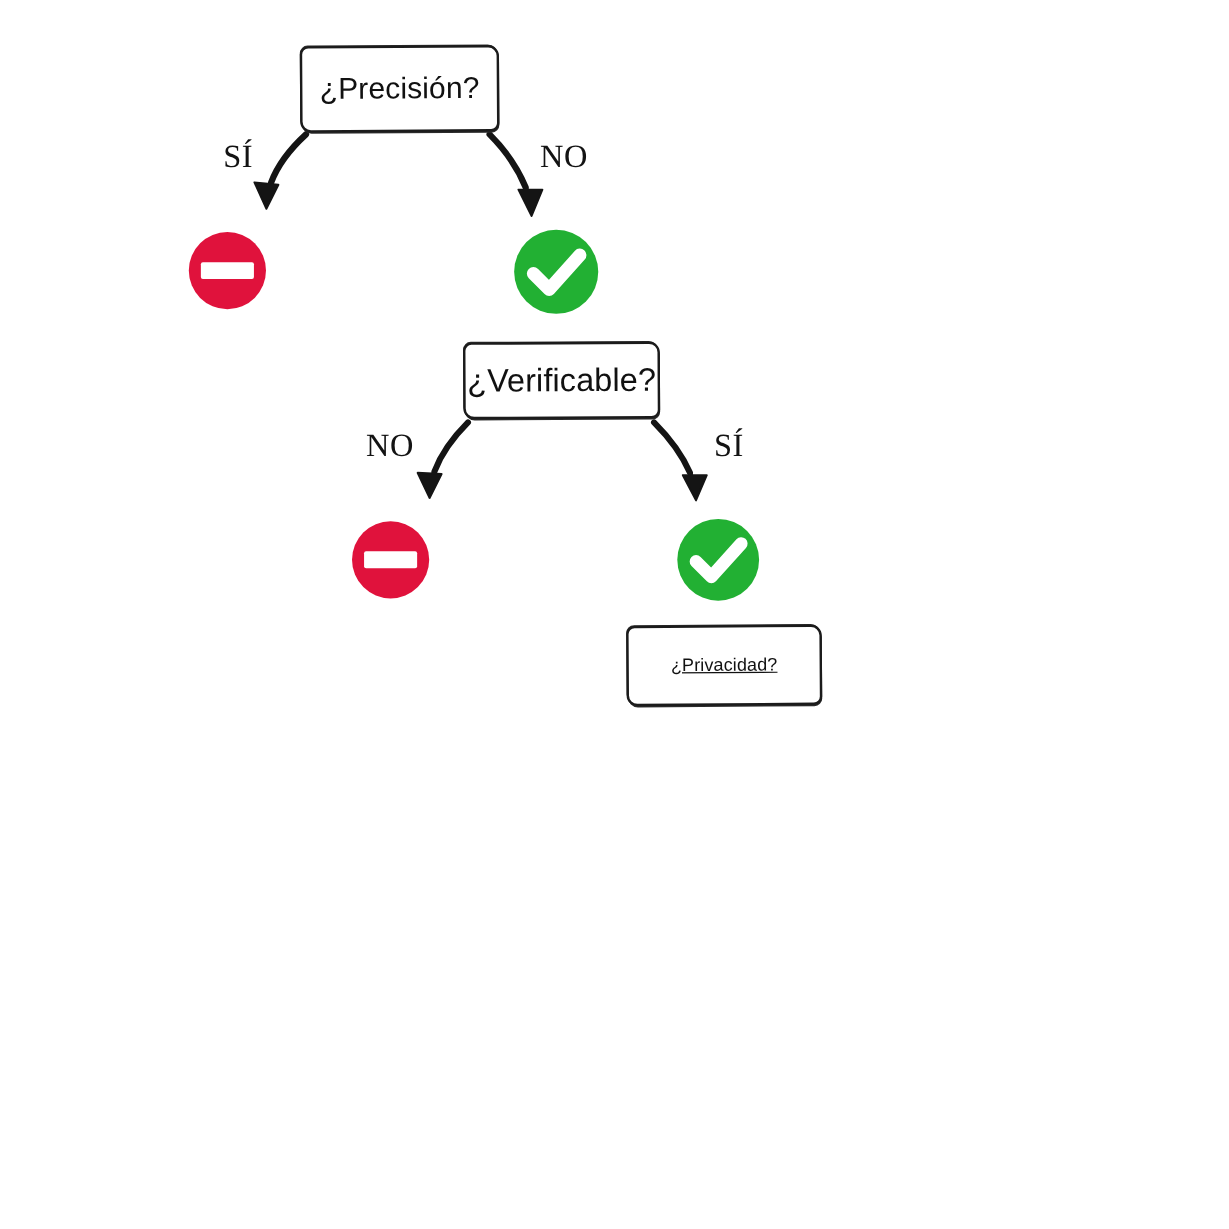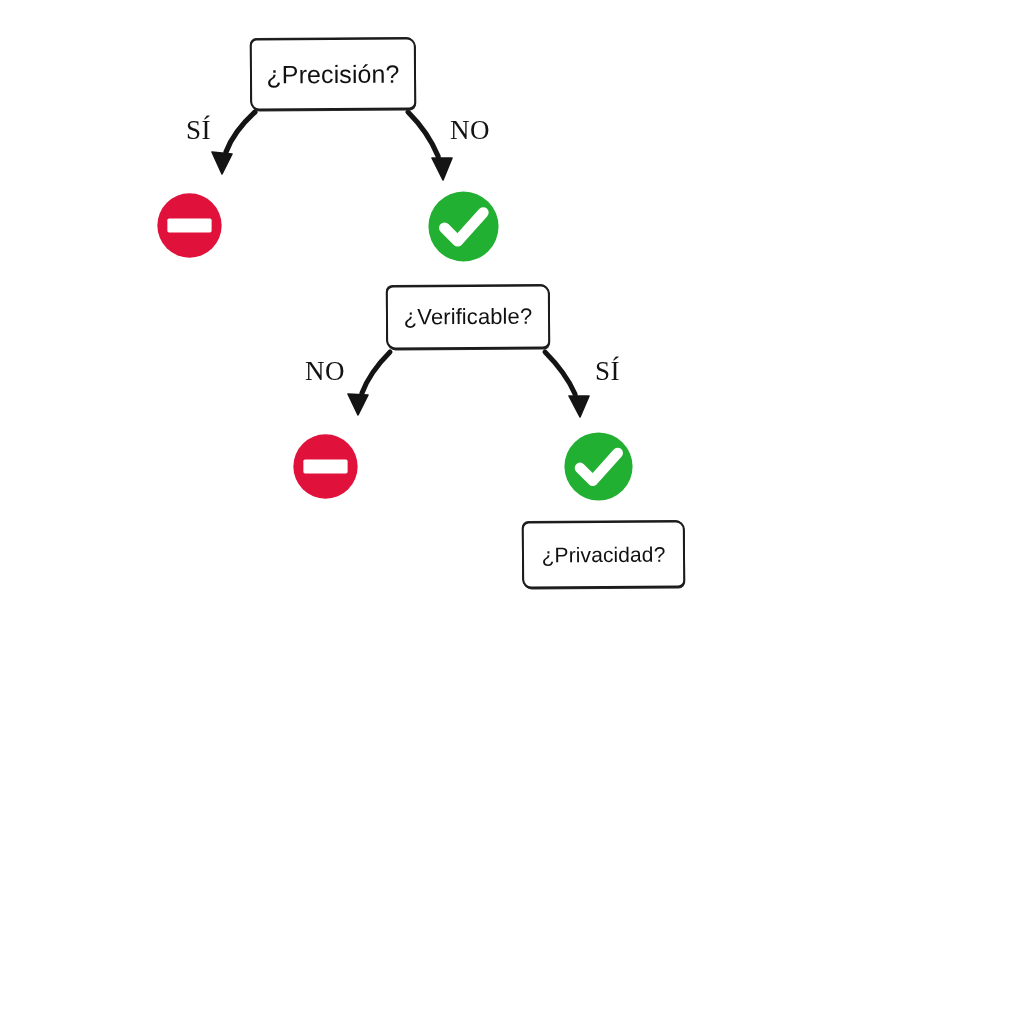--- a/index.html
+++ b/index.html
@@ -44,22 +44,22 @@
     white-space: nowrap;
     letter-spacing: 0.1px;
     line-height: 1;
   }
 
   #box-precision  { left: 250px; top: 38px;  width: 166px; height: 72px;  transform: rotate(-0.35deg); }
   #box-verificable{ left: 386px; top: 285px; width: 164px; height: 64px;  transform: rotate(-0.3deg); }
   #box-privacidad { left: 522px; top: 521px; width: 163px; height: 67px;  transform: rotate(-0.4deg); }
 
   #box-precision  .node-label { font-size: 25px; }
-  #box-verificable .node-label { font-size: 22px; }
-  #box-privacidad .node-label { font-size: 21px; }
+  #box-verificable .node-label { font-size: 27px; }
+  #box-privacidad .node-label { font-size: 15px; text-decoration: underline; }
 
   
   .branch-label {
     position: absolute;
     font-family: Liberation Serif, serif;
     font-size: 27px;
     color: #131313;
     line-height: 1;
     letter-spacing: 0.5px;
     white-space: nowrap;

